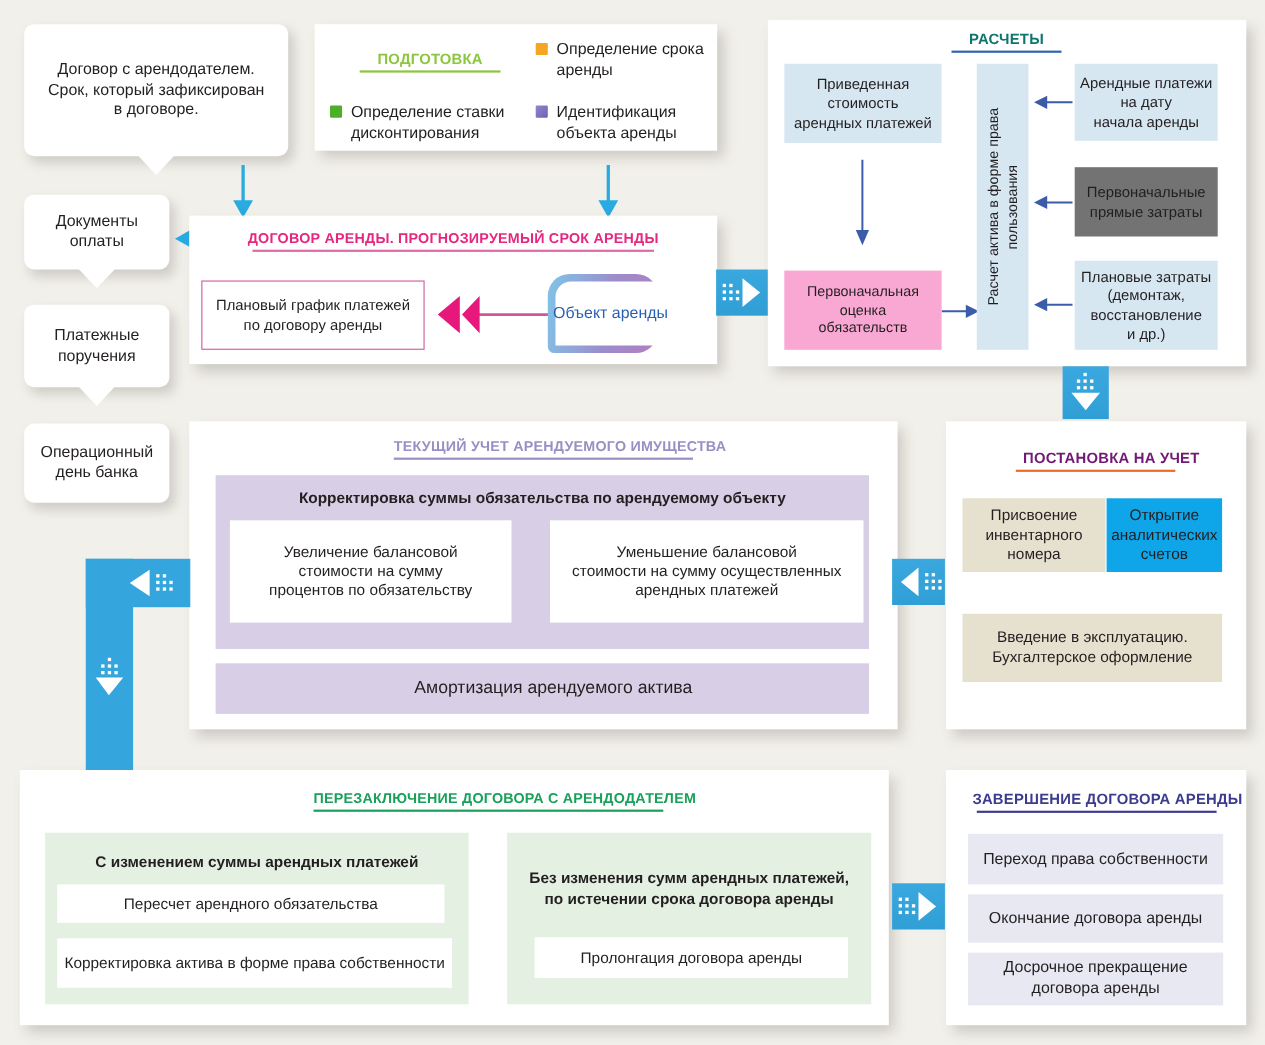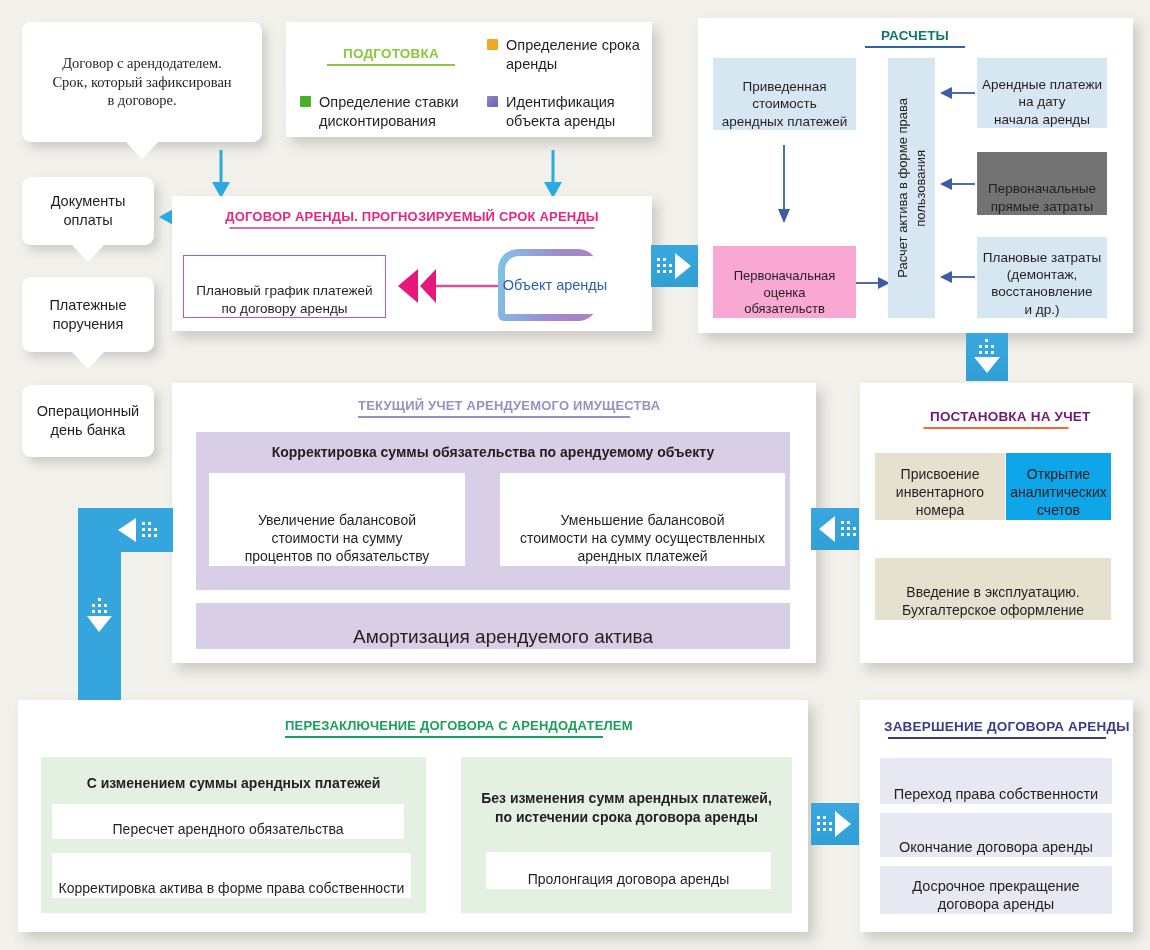--- a/index.html
+++ b/index.html
@@ -46,21 +46,21 @@
     white-space:nowrap;
     padding-bottom:5px;
   }
   .sec-title .ul{
     position:absolute;left:50%;transform:translateX(-50%);
     bottom:0;height:1.6px;
   }
 
   .box{
     position:absolute;
-    display:flex;align-items:flex-end;justify-content:center;
+    display:flex;align-items:center;justify-content:center;
     text-align:center;
     box-sizing:border-box;
     line-height:1.28;
   }
 
   
   .chip{
     position:absolute;
     background:linear-gradient(180deg,#3aa8de 0%,#2f9fd6 100%);
     display:block;
@@ -75,21 +75,21 @@
     margin-top:3px;margin-right:8px;border-radius:1px;
   }
   .legend-row{display:flex;align-items:flex-start;font-size:14.5px;line-height:1.32;}
 </style>
 </head>
 <body>
 
 <div id="stage">
 
   <div class="bubble" style="left:22px;top:22px;width:240px;height:120px;">
-    <div style="white-space:pre-line;font-family:Liberation Serif, serif;">Договор с арендодателем.
+    <div style="white-space:pre-line;">Договор с арендодателем.
 Срок, который зафиксирован
 в договоре.</div>
     <div class="tail"></div>
   </div>
 
   <div class="card" style="left:286px;top:22px;width:366px;height:115px;"></div>
 
   <div class="sec-title" style="left:316px;top:46px;width:150px;color:#8cc63f;">
     <span>ПОДГОТОВКА</span>
     <span class="ul" style="width:128px;background:#8cc63f;"></span>
@@ -284,21 +284,21 @@
 стоимости на сумму
 процентов по обязательству</span>
   </div>
 
   <div class="box" style="left:500px;top:473px;width:285px;height:93px;background:#ffffff;font-size:14px;">
     <span style="white-space:pre-line;">Уменьшение балансовой
 стоимости на сумму осуществленных
 арендных платежей</span>
   </div>
 
-  <div class="box" style="left:196px;top:603px;width:594px;height:46px;background:#d8cfe6;font-size:19px;padding-left:20px;">
+  <div class="box" style="left:196px;top:603px;width:594px;height:46px;background:#d8cfe6;font-size:16px;padding-left:20px;">
     <span style="white-space:pre-line;">Амортизация арендуемого актива</span>
   </div>
 
   <div class="chip" style="left:811px;top:508px;width:48px;height:42px;">
     <svg width="48" height="42">
       <polygon points="24,8 24,34 8,21" fill="#ffffff"></polygon>
       <g fill="#ffffff">
         <rect x="30" y="13" width="3" height="3"></rect>
           <rect x="36" y="13" width="3" height="3"></rect>
         <rect x="30" y="19" width="3" height="3"></rect>

